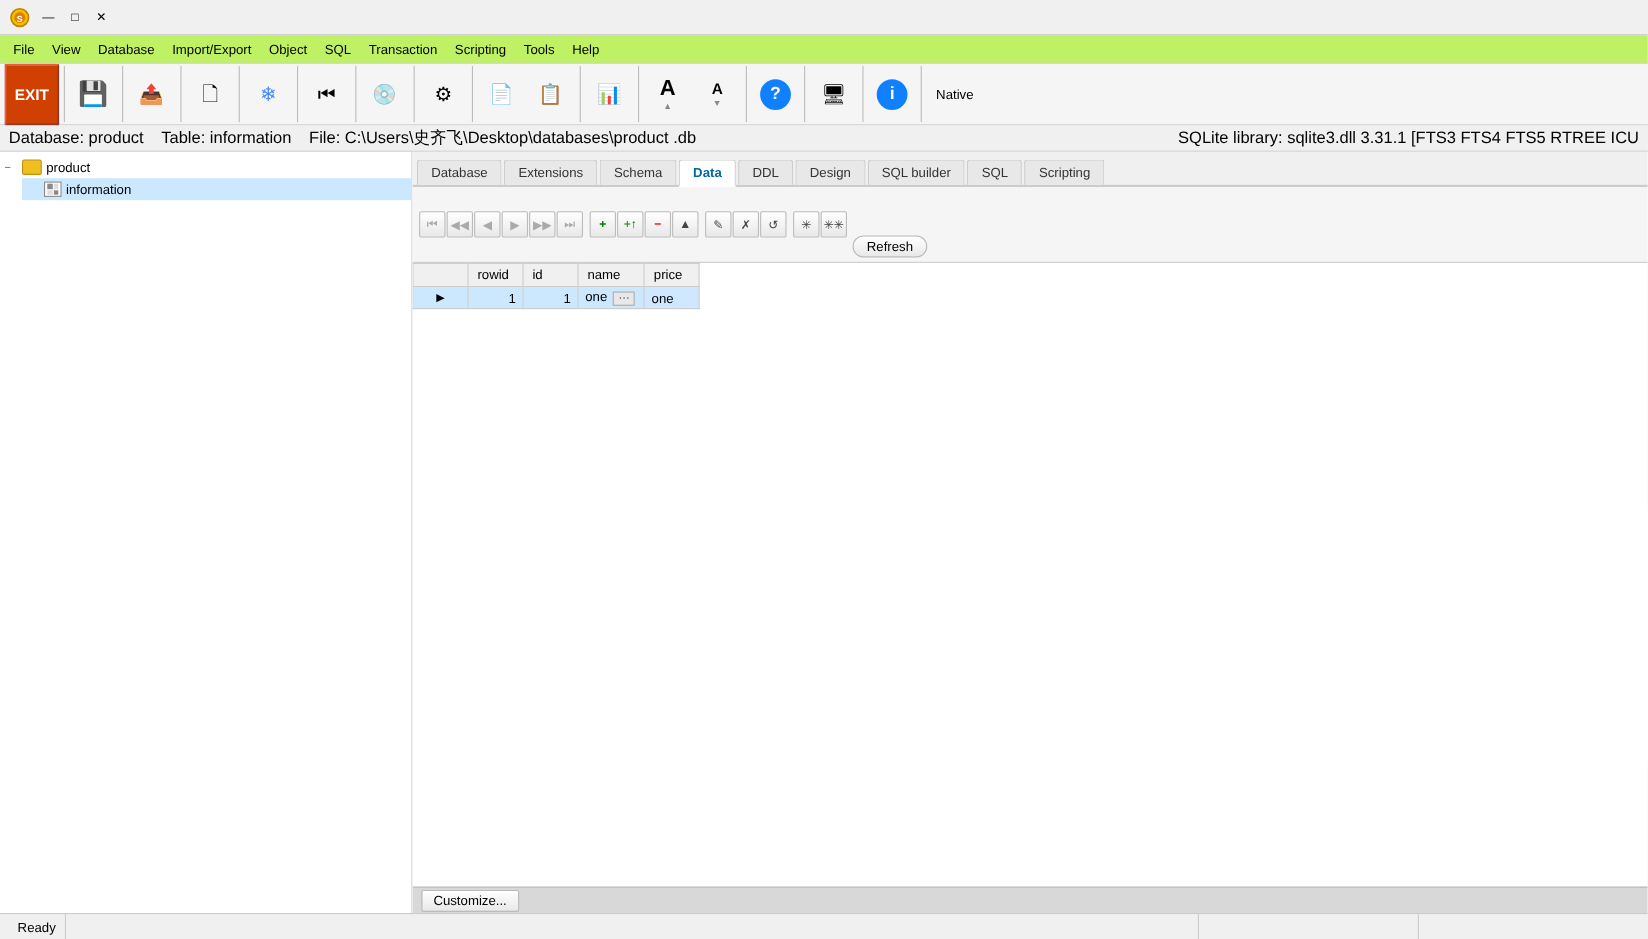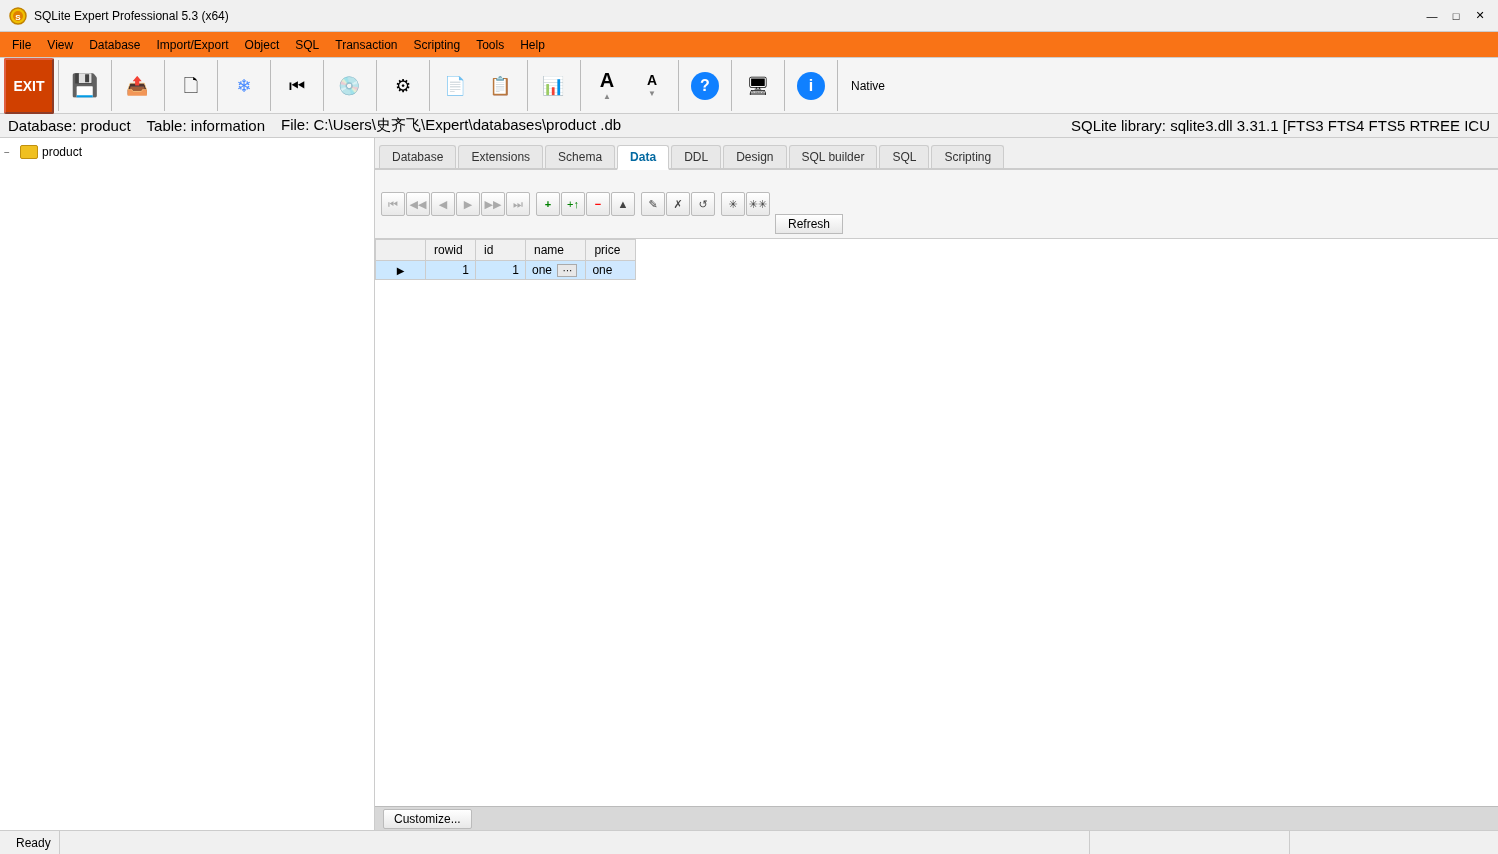--- a/index.html
+++ b/index.html
@@ -17,21 +17,21 @@
     }
     #title-bar .title-text { font-size: 12px; color: #000; flex: 1; }
     #title-bar .window-controls { display: flex; gap: 4px; }
     #title-bar .win-btn {
       width: 20px; height: 20px; display: flex; align-items: center; justify-content: center;
       font-size: 11px; cursor: pointer; color: #000;
     }
 
     
     #menu-bar {
-      background: #f97316;
+      background: #bef264;
       height: 26px;
       display: flex;
       align-items: center;
       padding: 0 4px;
       border-bottom: 1px solid #ccc;
     }
     .menu-item {
       padding: 2px 8px;
       cursor: pointer;
       font-size: 12px;
@@ -194,21 +194,21 @@
       color: #444;
     }
     .data-btn.disabled { color: #aaa; cursor: default; }
     .data-btn-separator { width: 4px; }
     .refresh-btn {
       padding: 2px 12px;
       border: 1px solid #bbb;
       background: linear-gradient(to bottom, #fff, #e8e8e8);
       cursor: pointer;
       font-size: 12px;
-      border-radius: 0;
+      border-radius: 10px;
       margin-left: 4px;
       margin-top: 40px;
     }
 
     
     #data-grid {
       flex: 1;
       overflow: auto;
       padding: 0;
     }
@@ -299,21 +299,20 @@
 
 <div id="title-bar">
 
   <div style="width:20px;height:20px;margin-right:6px;display:flex;align-items:center;justify-content:center;">
     <svg width="20" height="20" viewBox="0 0 20 20">
       <ellipse cx="10" cy="10" rx="8" ry="8" fill="#f0c000" stroke="#c08000" stroke-width="1.5"></ellipse>
       <ellipse cx="10" cy="10" rx="5" ry="5" fill="#e08000"></ellipse>
       <text x="10" y="14" text-anchor="middle" font-size="8" fill="white" font-weight="bold">S</text>
     </svg>
   </div>
-  <span class="title-text">SQLite Expert Professional 5.3 (x64)</span>
   <div class="window-controls">
     <div class="win-btn">—</div>
     <div class="win-btn">□</div>
     <div class="win-btn">✕</div>
   </div>
 </div>
 
 <div id="menu-bar">
 <div class="menu-item">File</div>
     <div class="menu-item">View</div>
@@ -424,34 +423,46 @@
   <div class="toolbar-group">
     <div class="toolbar-btn" style="width:auto;padding:0 8px;font-size:12px;">
       <span>Native</span>
     </div>
   </div>
 </div>
 
 <div id="info-bar">
   <span>Database: product</span>
   <span>Table: information</span>
-  <span>File: C:\Users\史齐飞\Expert\databases\product .db</span>
+  <span>File: C:\Users\史齐飞\Desktop\databases\product .db</span>
   <span style="flex:1"></span>
   <span>SQLite library: sqlite3.dll 3.31.1 [FTS3 FTS4 FTS5 RTREE ICU</span>
 </div>
 
 <div id="main-layout">
 
   <div id="left-panel">
     <div class="tree-root">
       <span class="tree-expander">−</span>
       <span class="tree-folder-icon"></span>
       <span>product</span>
     </div>
     <div class="tree-children">
+      <div class="tree-item selected">
+        <span class="tree-expander"></span>
+        <span class="table-icon">
+          <div class="table-icon-inner">
+            <div class="cell"></div>
+              <div class="cell light"></div>
+            <div class="cell light"></div>
+              <div class="cell"></div>
+          </div>
+        </span>
+        <span>information</span>
+      </div>
     </div>
   </div>
 
   <div id="right-panel">
 
     <div id="tabs">
       <div class="tab">Database</div>
       <div class="tab">Extensions</div>
       <div class="tab">Schema</div>
       <div class="tab active">Data</div>

